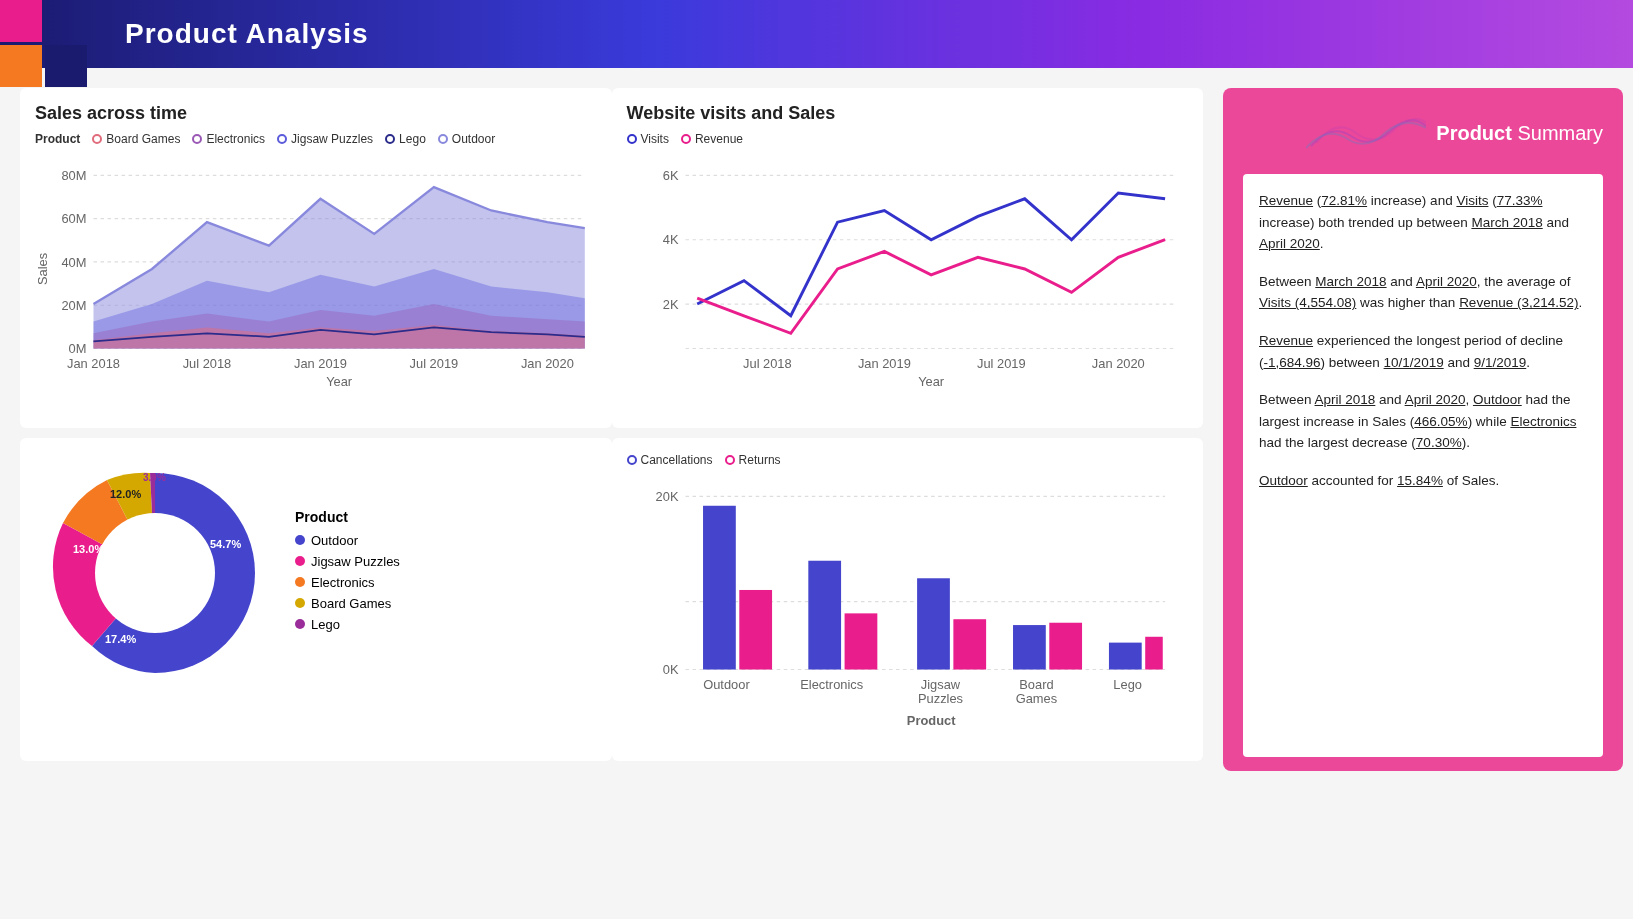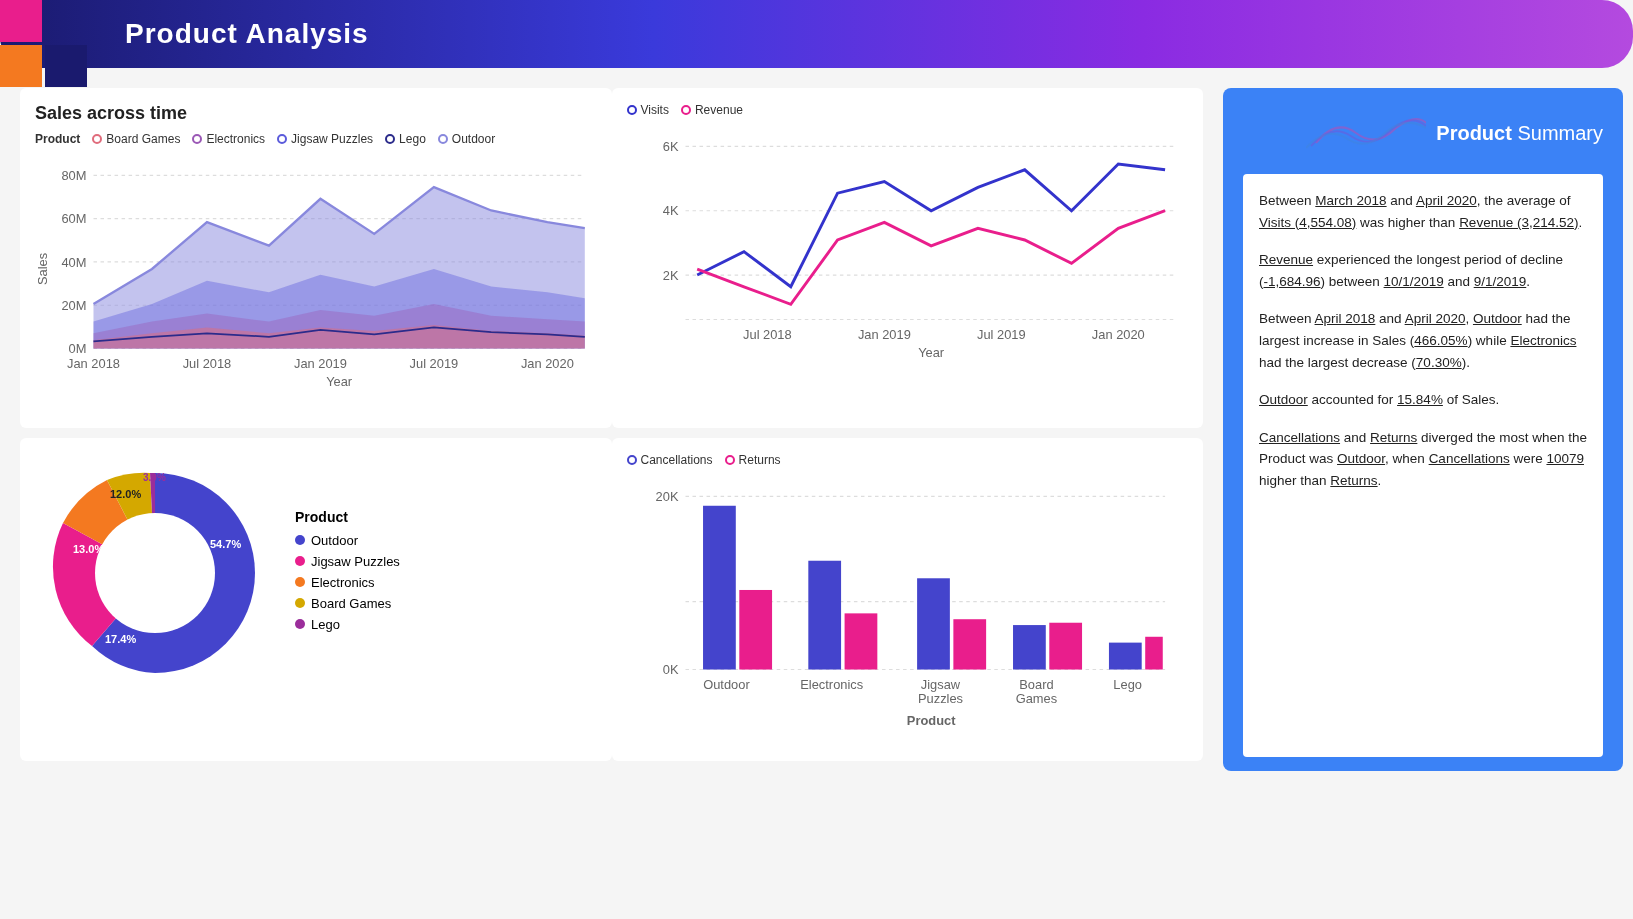--- a/index.html
+++ b/index.html
@@ -11,41 +11,40 @@
       overflow-x: hidden;
     }
 
     
     .header {
       background: linear-gradient(90deg, #1a1a6e 0%, #3a3adb 40%, #8a2be2 70%, #b44adf 100%);
       padding: 18px 30px;
       display: flex;
       align-items: center;
       position: relative;
-      border-radius: 31px;
     }
     .header-title {
       color: white;
       font-size: 28px;
       font-weight: 600;
       letter-spacing: 1px;
     }
 
     
     .main-content {
       display: flex;
       padding: 10px 0;
     }
     .charts-area {
       flex: 1;
       padding: 10px 20px;
     }
     .sidebar-panel {
       width: 400px;
-      background: #3b82f6;
+      background: #ec4899;
       margin: 10px 10px 10px 0;
       border-radius: 8px;
       padding: 20px;
       color: white;
       overflow-y: auto;
       max-height: 810px;
     }
 
     
     .chart-row {
@@ -259,20 +258,21 @@
 
           <polygon points="50,161 100,155 147,150 200,155 244,150 290,153 341,148 390,153 438,155 470,157 470,168 50,168" fill="#e06c7c" opacity="0.5"></polygon>
 
           <polyline points="50,130 100,100 147,60 200,80 244,40 290,70 341,30 390,50 438,60 470,65" fill="none" stroke="#8888dd" stroke-width="2"></polyline>
 
           <polyline points="50,162 100,158 147,155 200,158 244,152 290,156 341,150 390,154 438,156 470,158" fill="none" stroke="#2b2b8b" stroke-width="1.5"></polyline>
         </svg>
       </div>
 
       <div class="chart-box">
+        <div class="chart-title">Website visits and Sales</div>
         <div class="legend">
           <span class="legend-item">
             <span class="legend-circle" style="border-color:#3333cc;"></span>
             <span>Visits</span>
           </span>
           <span class="legend-item">
             <span class="legend-circle" style="border-color:#e91e8c;"></span>
             <span>Revenue</span>
           </span>
         </div>
@@ -412,30 +412,30 @@
         <path d="M5,38 Q25,15 45,28 Q65,42 85,22 Q105,5 120,18" fill="none" stroke="#8844cc" stroke-width="2" opacity="0.6"></path>
         <path d="M0,40 Q20,18 40,30 Q60,44 80,24 Q100,8 120,20" fill="none" stroke="#4488cc" stroke-width="2" opacity="0.5"></path>
       </svg>
       <div class="sidebar-title">
         <strong>Product</strong>
         <span> Summary</span>
       </div>
     </div>
     <div class="sidebar-content">
       <p>
+        <span class="underline">Revenue</span> (<span class="underline">72.81%</span> increase) and <span class="underline">Visits</span> (<span class="underline">77.33%</span> increase) both trended up between <span class="underline">March 2018</span> and <span class="underline">April 2020</span>.
+      </p>
+      <p>
         Between <span class="underline">March 2018</span> and <span class="underline">April 2020</span>, the average of <span class="underline">Visits (4,554.08)</span> was higher than <span class="underline">Revenue (3,214.52)</span>.
       </p>
       <p>
         <span class="underline">Revenue</span> experienced the longest period of decline (<span class="underline">-1,684.96</span>) between <span class="underline">10/1/2019</span> and <span class="underline">9/1/2019</span>.
       </p>
       <p>
         Between <span class="underline">April 2018</span> and <span class="underline">April 2020</span>, <span class="underline">Outdoor</span> had the largest increase in Sales (<span class="underline">466.05%</span>) while <span class="underline">Electronics</span> had the largest decrease (<span class="underline">70.30%</span>).
       </p>
       <p>
         <span class="underline">Outdoor</span> accounted for <span class="underline">15.84%</span> of Sales.
       </p>
-      <p>
-        <span class="underline">Cancellations</span> and <span class="underline">Returns</span> diverged the most when the Product was <span class="underline">Outdoor</span>, when <span class="underline">Cancellations</span> were <span class="underline">10079</span> higher than <span class="underline">Returns</span>.
-      </p>
     </div>
   </div>
 
 </div>
 
 </body></html>

